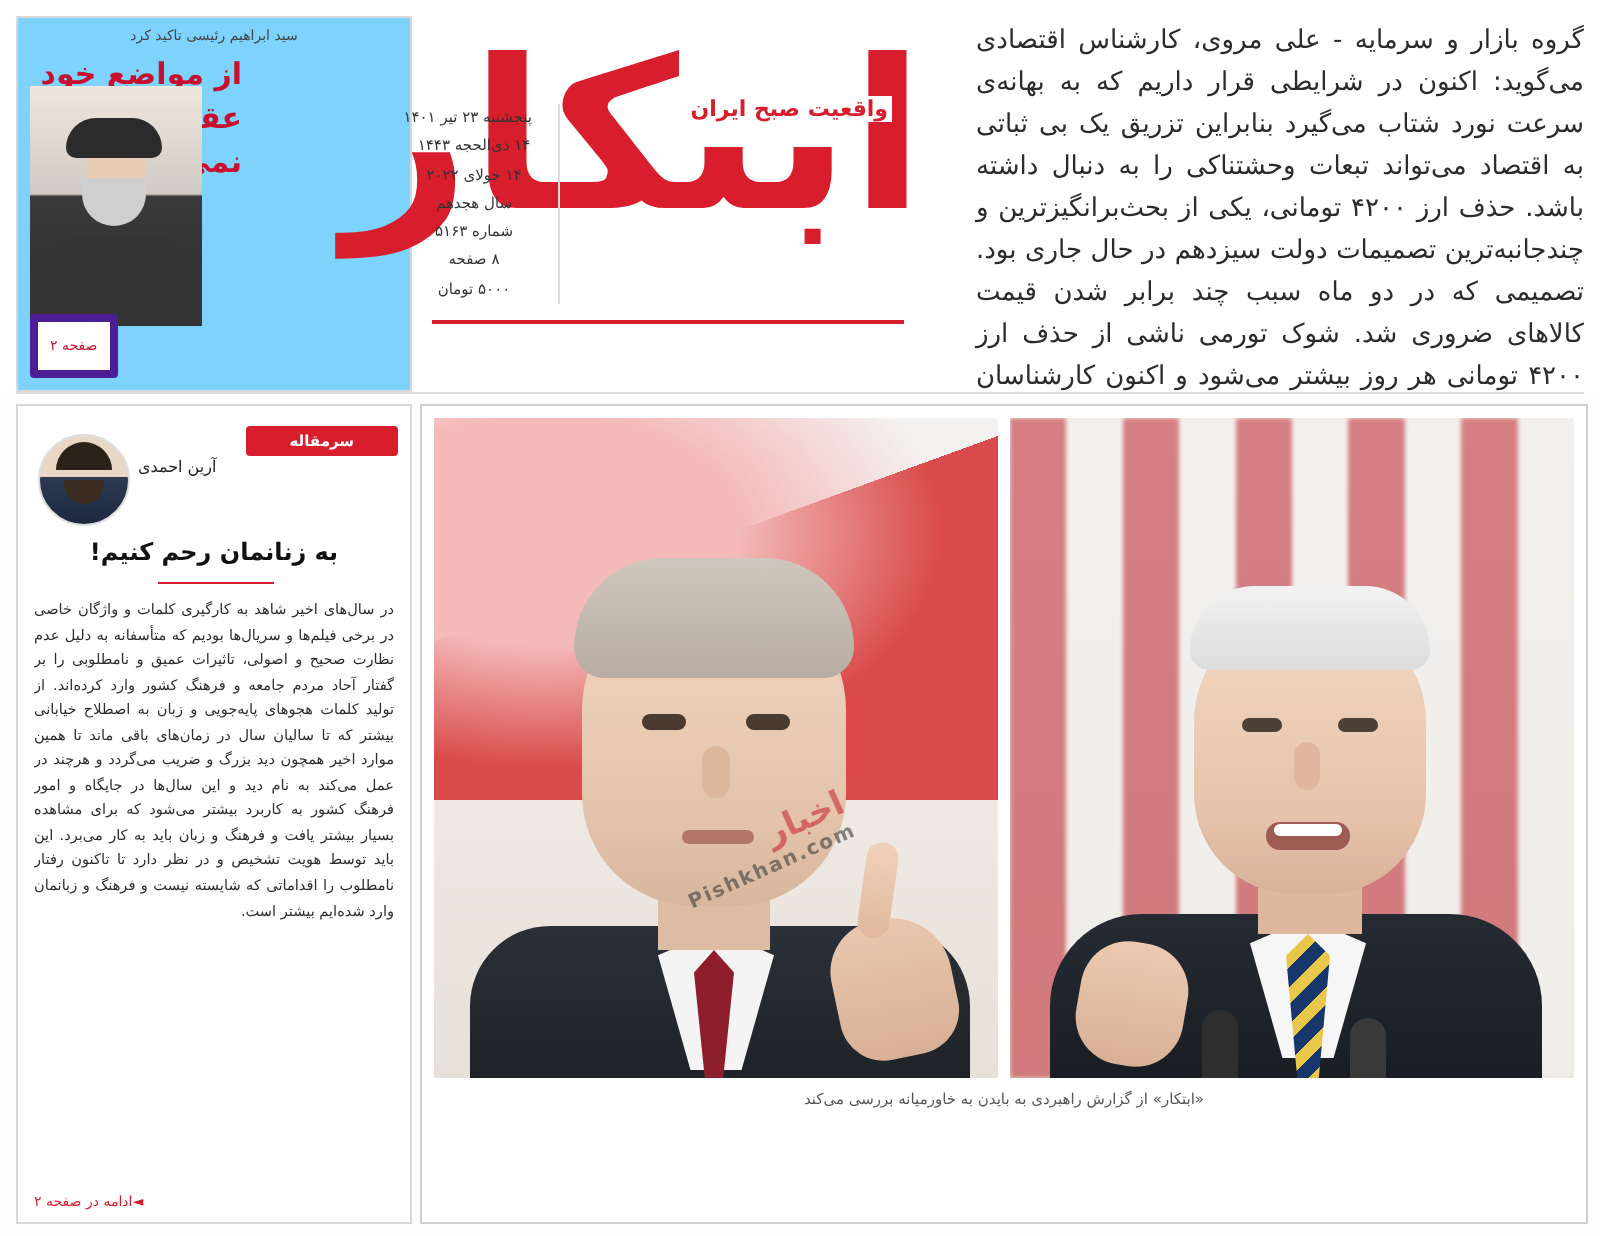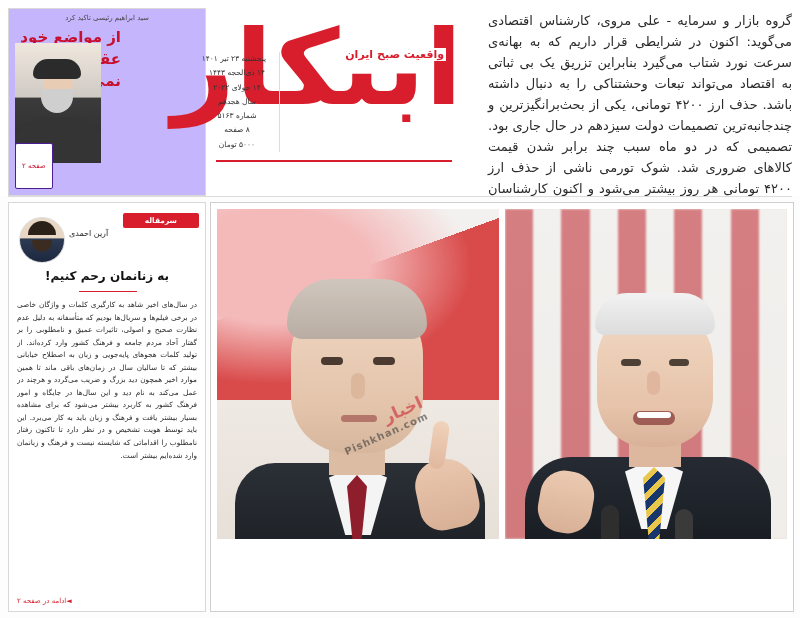--- a/index.html
+++ b/index.html
@@ -17,21 +17,21 @@
   }
 
   
   .masthead{
     position:absolute;left:0;top:0;width:800px;height:196px;
     background:#ffffff;
   }
   
   .tl-box{
     position:absolute;left:8px;top:8px;width:196px;height:186px;
-    border:1px solid #d8d8d8;background:#c4b5fd;overflow:hidden;
+    border:1px solid #d8d8d8;background:#7dd3fc;overflow:hidden;
   }
   .tl-kicker{
     position:absolute;right:6px;top:5px;left:6px;
     text-align:center;font-size:7px;color:#444;line-height:1.4;
   }
   .tl-title{
     position:absolute;right:84px;top:18px;width:108px;
     text-align:right;color:#c8102e;font-weight:bold;
     font-size:15px;line-height:1.45;
   }
@@ -49,22 +49,22 @@
   .tl-photo .beard{
     position:absolute;left:26px;top:46px;width:32px;height:24px;
     background:#cfcfcf;border-radius:0 0 16px 16px;
   }
   .tl-photo .robe{
     position:absolute;left:-6px;top:74px;width:100px;height:60px;
     background:#343434;border-radius:40px 40px 0 0;
   }
   .tl-btn{
     position:absolute;left:6px;bottom:6px;
-    font-size:7px;color:#c8102e;border:1px solid #4c1d95;
-    border-radius:2px;padding:18px 6px;background:#fff;
+    font-size:7px;color:#c8102e;border:4px solid #4c1d95;
+    border-radius:2px;padding:8px 6px;background:#fff;
   }
 
   
   .logo-wrap{
     position:absolute;left:206px;top:10px;width:250px;height:180px;
   }
   .logo-word{
     position:absolute;right:0;top:6px;
     font-family:"DejaVu Sans","Liberation Sans",sans-serif;
     font-size:104px;font-weight:bold;color:#d81e2c;
@@ -324,15 +324,16 @@
         <div class="eyeR"></div>
         <div class="nose"></div>
         <div class="mouth"></div>
         <div class="teeth"></div>
         <div class="hand"></div>
         <div class="mic1"></div>
         <div class="mic2"></div>
       </div>
     </div>
 
+    <div class="ph-caption">«ابتکار» از گزارش راهبردی به بایدن به خاورمیانه بررسی می‌کند</div>
   </div>
 
 </div>
 
 </body></html>

